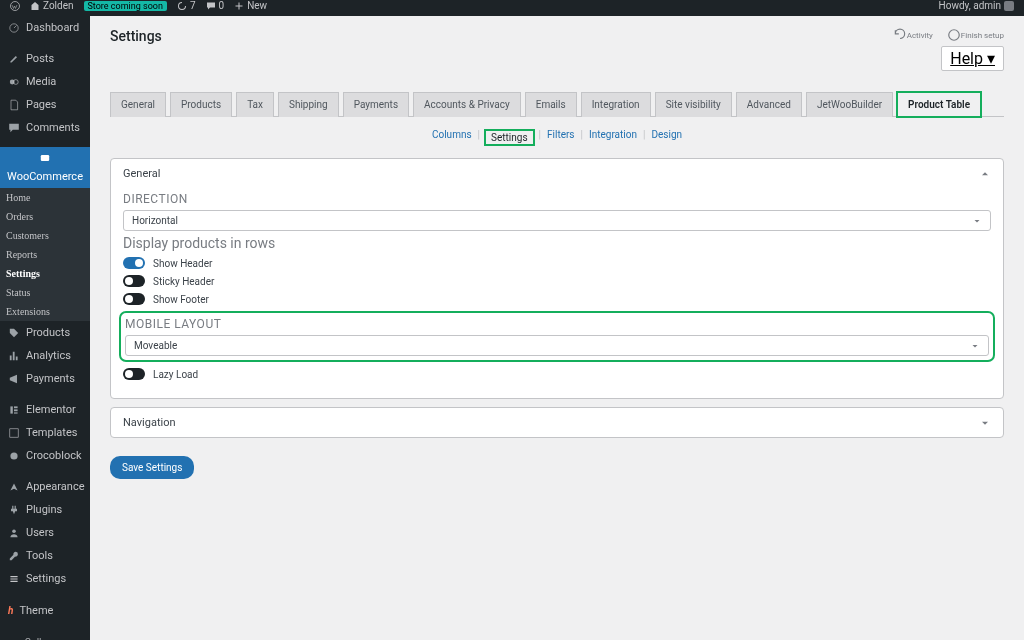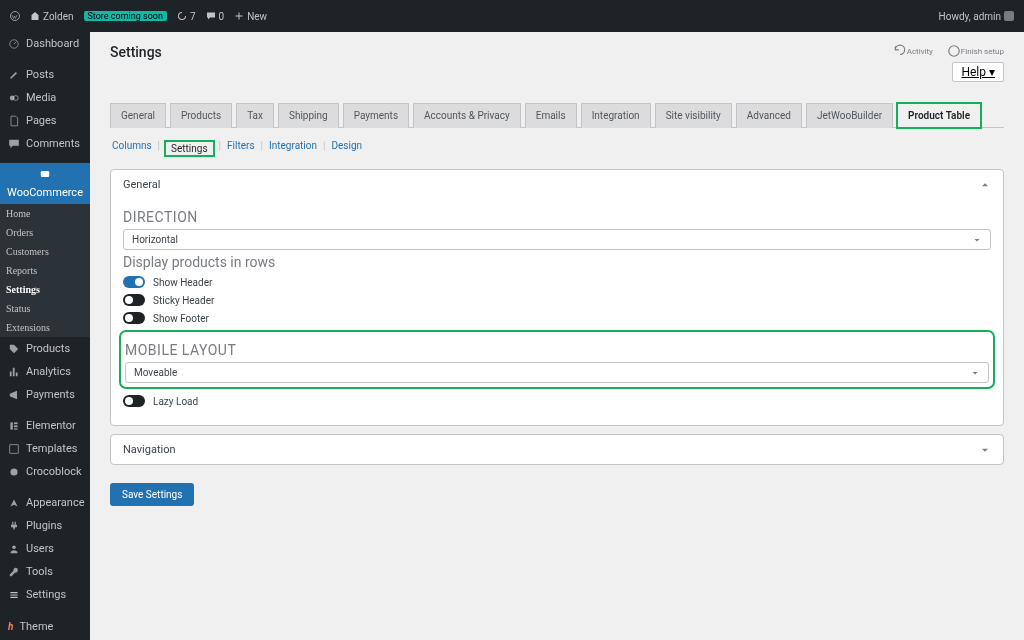--- a/index.html
+++ b/index.html
@@ -1,19 +1,19 @@
 <!DOCTYPE html>
 <html><head>
 <meta charset="utf-8">
 <style>
 * { margin: 0; padding: 0; box-sizing: border-box; font-family: -apple-system, BlinkMacSystemFont, "Segoe UI", Roboto, sans-serif; }
 body { background: #f0f0f1; font-size: 13px; color: #3c434a; }
 
 
-.admin-bar { background: #1d2327; color: #c3c4c7; height: 32px; display: flex; align-items: center; padding: 0 10px; font-size: 10px; justify-content: space-between; }
+.admin-bar { background: #1d2327; color: #c3c4c7; height: 16px; display: flex; align-items: flex-start; padding: 0 10px; font-size: 10px; justify-content: space-between; }
 .admin-bar-left, .admin-bar-right { display: flex; align-items: center; gap: 10px; }
 .admin-bar .ab-item { display: flex; align-items: center; gap: 3px; cursor: pointer; }
 .admin-bar .store-badge { background: #14b8a6; color: #000; padding: 0 4px; border-radius: 2px; font-size: 9px; }
 .admin-bar svg { width: 10px; height: 10px; fill: #c3c4c7; }
 .avatar-sq { width: 10px; height: 10px; background: #787c82; border-radius: 2px; }
 
 
 .wrap { display: flex; }
 .sidebar { width: 90px; background: #1d2327; min-height: 622px; color: #c3c4c7; font-size: 11px; position: relative; }
 .sidebar .menu-item { display: flex; align-items: center; gap: 6px; padding: 5px 8px; cursor: pointer; }
@@ -30,59 +30,59 @@
 .theme-row .i { color:#ff7a59; font-style: italic; font-weight: bold; font-size: 10px; }
 
 
 .main { flex: 1; padding: 0 20px 20px 20px; background: #f0f0f1; }
 .page-head { display: flex; justify-content: space-between; align-items: flex-start; padding: 12px 0 20px; }
 .page-title { font-size: 14px; font-weight: 500; color: #1d2327; }
 .head-actions { display: flex; flex-direction: column; align-items: flex-end; gap: 4px; }
 .head-icons { display: flex; gap: 14px; }
 .head-icon-block { display: flex; align-items: center; font-size: 8px; color: #787c82; cursor: pointer; }
 .head-icon-block svg { width: 14px; height: 14px; fill: none; stroke: #787c82; stroke-width: 2; }
-.help-btn { background: #fff; border: 1px solid #c3c4c7; padding: 2px 8px; font-size: 12px; cursor: pointer; border-radius: 2px; text-decoration: underline; }
+.help-btn { background: #fff; border: 1px solid #c3c4c7; padding: 2px 8px; font-size: 16px; cursor: pointer; border-radius: 2px; text-decoration: underline; }
 
 
 .wc-tabs { display: flex; gap: 4px; border-bottom: 1px solid #c3c4c7; flex-wrap: wrap; }
 .wc-tab { background: #dcdcde; padding: 6px 10px; font-size: 10px; color: #50575e; cursor: pointer; border: 1px solid #c3c4c7; border-bottom: none; position: relative; top: 1px; }
 .wc-tab.active { background: #f0f0f1; border-bottom: 1px solid #f0f0f1; color: #1d2327; font-weight: 600; }
 .wc-tab.highlighted { outline: 2px solid #14ae5c; outline-offset: -1px; }
 
 
-.sub-row { display: flex; justify-content: space-between; align-items: center; padding: 12px 0; font-size: 10px; }
+.sub-row { display: flex; justify-content: space-between; align-items: center; padding: 12px 0; font-size: 10px; flex-direction: column; }
 .sub-tabs { display: flex; gap: 2px; color: #2271b1; }
 .sub-tabs span { cursor: pointer; padding: 0 2px; }
 .sub-tabs .pipe { color: #c3c4c7; padding: 0 2px; }
 .sub-tabs .current { color: #1d2327; border: 2px solid #14ae5c; padding: 1px 5px; }
 .sub-actions { display: flex; gap: 8px; align-items: center; }
 .presets { color: #2271b1; cursor: pointer; display: flex; align-items: center; gap: 3px; font-size: 10px; }
 .presets svg { width: 10px; height: 10px; fill: #2271b1; }
 .gen-btn { border: 1px solid #2271b1; color: #2271b1; background: #fff; padding: 4px 8px; border-radius: 3px; font-size: 10px; cursor: pointer; }
 
 
 .section { background: #fff; border: 1px solid #c3c4c7; border-radius: 4px; margin-bottom: 8px; }
 .section-head { display: flex; justify-content: space-between; align-items: center; padding: 8px 12px; cursor: pointer; font-size: 11px; }
 .section-head svg { width: 12px; height: 12px; fill: #787c82; }
 .section-body { padding: 4px 12px 12px; }
-.label-sm { font-size: 14px; letter-spacing: 0.5px; color: #787c82; margin: 6px 0 4px; text-transform: uppercase; }
+.label-sm { font-size: 12px; letter-spacing: 0.5px; color: #787c82; margin: 0 0 4px; text-transform: uppercase; }
 .select-box { width: 100%; border: 1px solid #c3c4c7; border-radius: 3px; padding: 4px 8px; font-size: 10px; display: flex; justify-content: space-between; align-items: center; cursor: pointer; background: #fff; }
 .select-box svg { width: 10px; height: 10px; fill: #787c82; }
 .caption { font-size: 14px; color: #787c82; margin-top: 4px; }
 
 .toggle-row { display: flex; align-items: center; gap: 8px; margin: 6px 0; font-size: 10px; }
 .toggle { width: 22px; height: 12px; border-radius: 6px; background: #c3c4c7; position: relative; cursor: pointer; }
 .toggle::after { content: ""; width: 8px; height: 8px; background: #fff; border-radius: 50%; position: absolute; top: 2px; left: 2px; }
 .toggle.on { background: #2271b1; }
 .toggle.on::after { left: 12px; }
 .toggle.off-dark { background: #1d2327; }
 
 .highlight-green { border: 2px solid #14ae5c; border-radius: 7px; padding: 4px; margin: 4px -4px; }
 
-.save-btn { background: #2271b1; color: #fff; border: none; padding: 6px 12px; font-size: 10px; border-radius: 3px; cursor: pointer; margin-top: 10px; }
+.save-btn { background: #2271b1; color: #fff; border: none; padding: 6px 12px; font-size: 10px; border-radius: 10px; cursor: pointer; margin-top: 10px; }
 </style>
 </head>
 <body>
 
 <div class="admin-bar">
   <div class="admin-bar-left">
     <span class="ab-item">
         <svg viewBox="0 0 20 20">
           <circle cx="10" cy="10" r="9" fill="none" stroke="#c3c4c7" stroke-width="1.5"></circle>
           <path d="M4 8l3 7 2-5 2 5 3-7" stroke="#c3c4c7" fill="none"></path>

